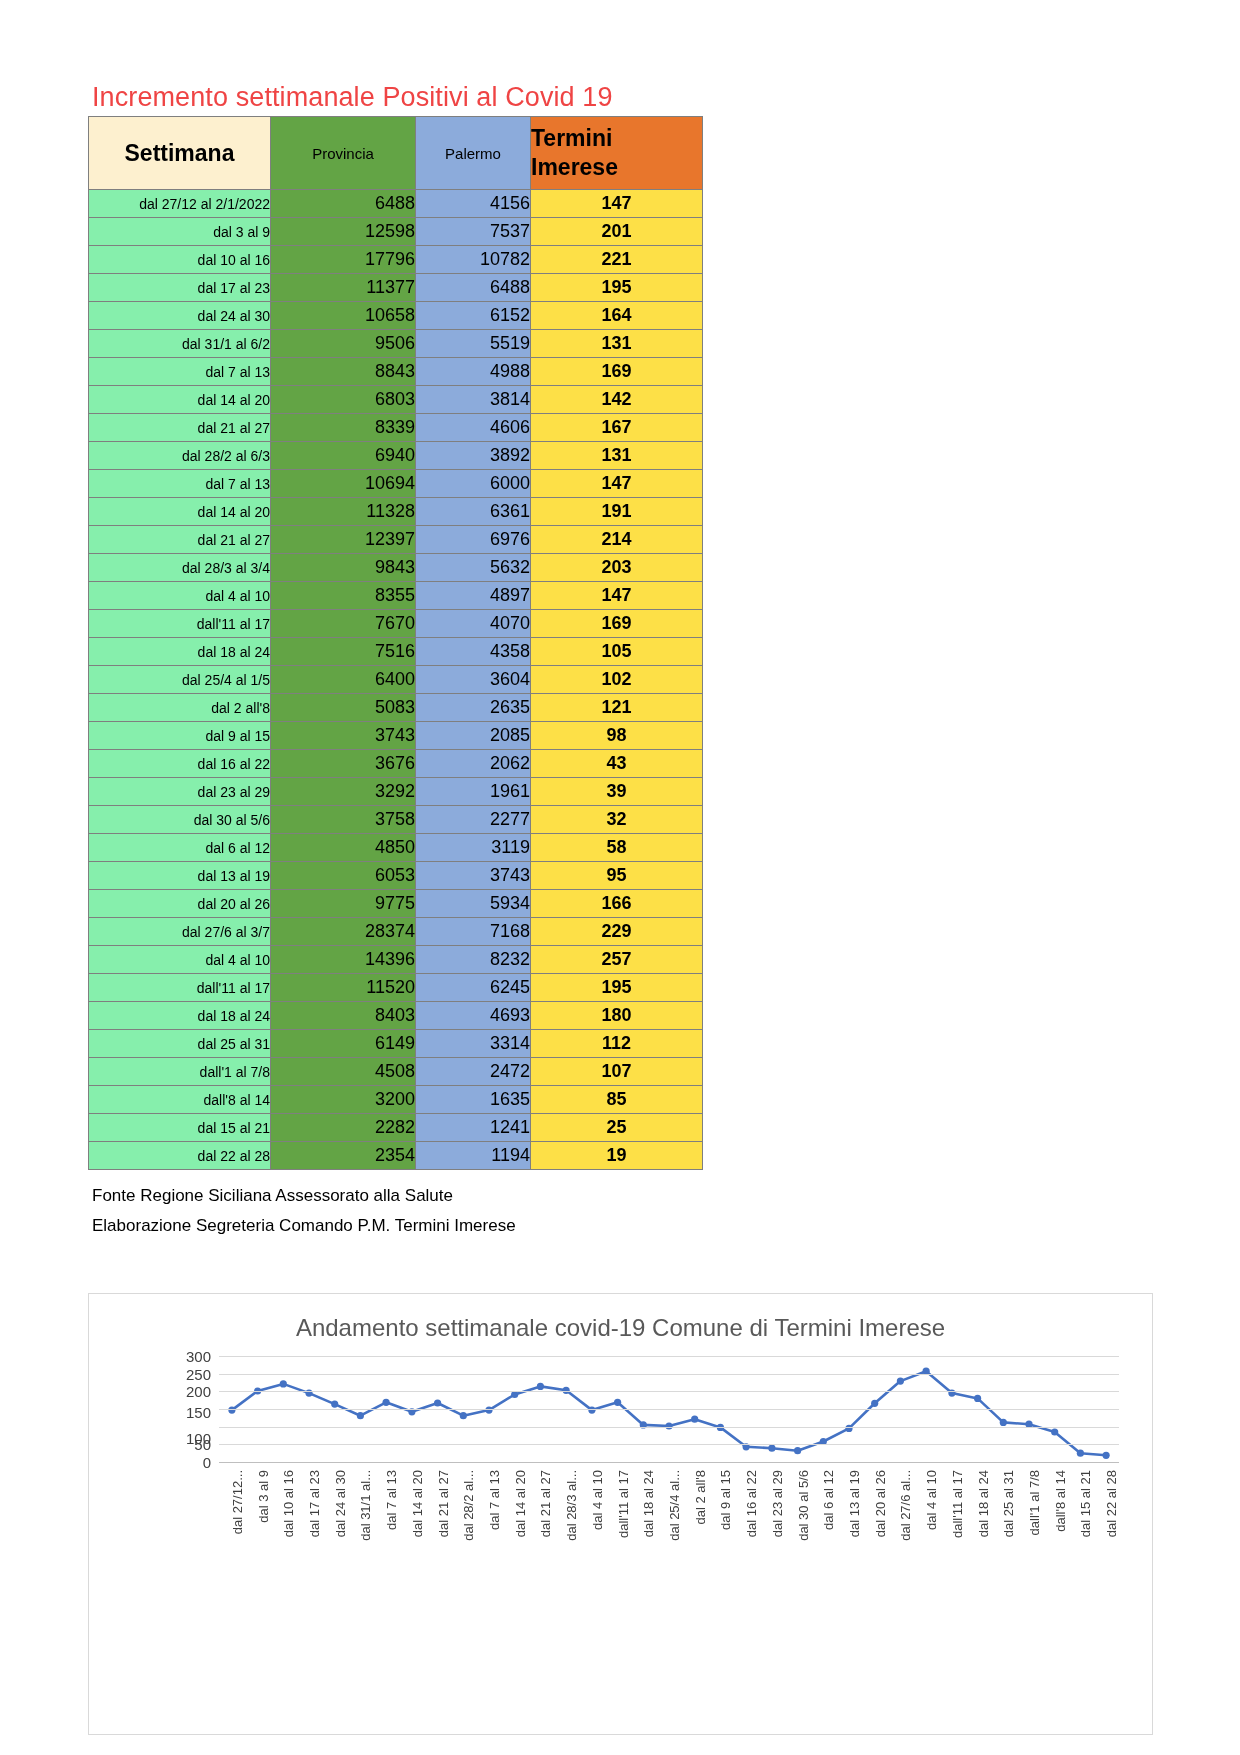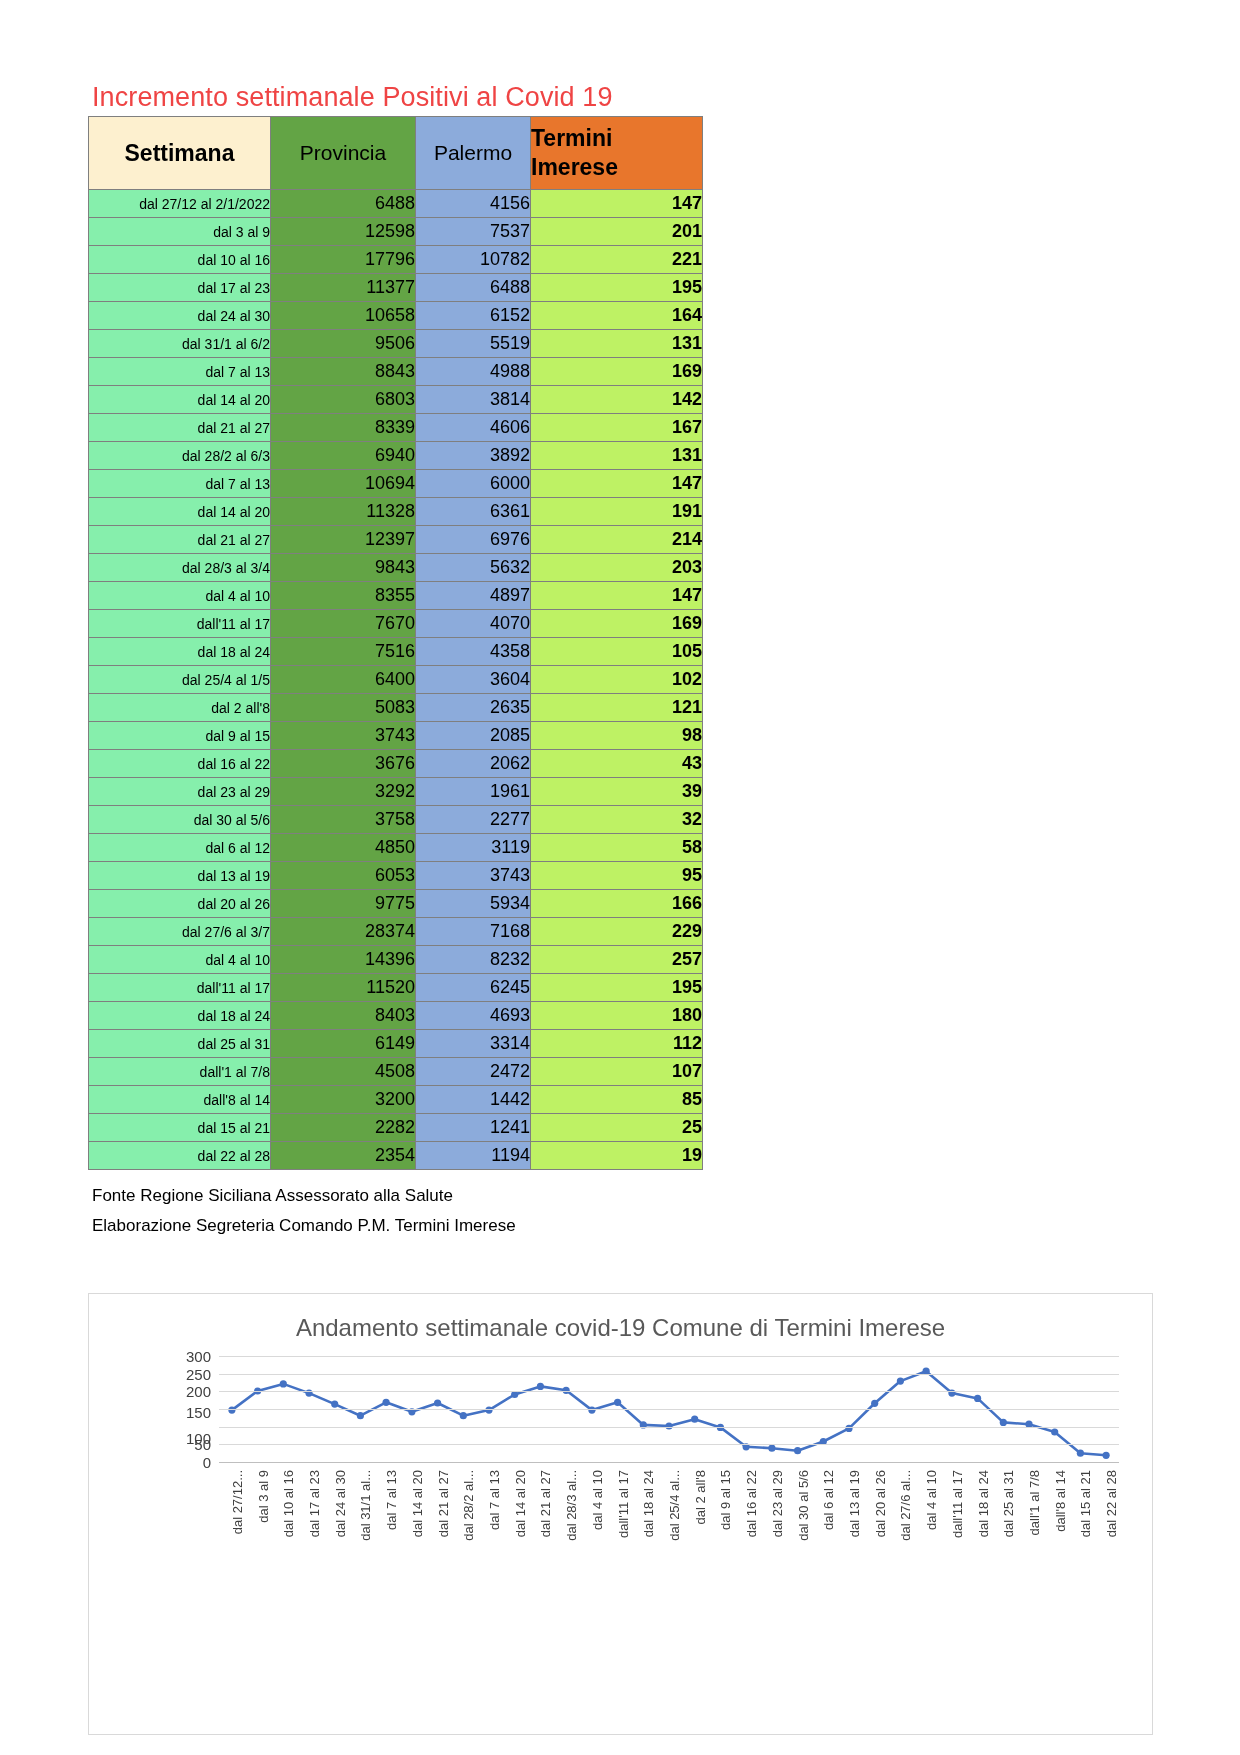--- a/index.html
+++ b/index.html
@@ -8,31 +8,31 @@
 
   .title{position:absolute;left:92px;top:82px;font-size:27px;color:#ef4444;letter-spacing:.1px;}
 
   table.grid{position:absolute;left:88px;top:116px;border-collapse:collapse;table-layout:fixed;padding-left:35px;}
   table.grid td,table.grid th{border:1px solid #7f7f7f;padding:0;}
   col.c-week{width:182px}
   col.c-prov{width:145px}
   col.c-pal{width:115px}
   col.c-ter{width:172px}
 
-  thead th{height:72px;font-weight:normal;font-size:21px;vertical-align:middle;}
+  thead th{height:72px;font-weight:normal;font-size:15px;vertical-align:middle;}
   th.h-week{background:#fdf0cf;font-weight:bold;font-size:23px;text-align:center;}
   th.h-prov{background:#63a445;text-align:center;}
   th.h-pal{background:#8cabdb;text-align:center;margin-top:8px;}
   th.h-ter{background:#e8762c;text-align:left;font-weight:bold;font-size:23px;padding-left:14px;line-height:1.28;}
 
   tbody tr{height:28px;}
   td.week{background:#86efac;text-align:right;font-size:14px;}
   td.prov{background:#63a445;text-align:right;font-size:18px;padding-right:9px;}
   td.pal{background:#8cabdb;text-align:right;font-size:18px;padding-right:9px;}
-  td.ter{background:#bef264;text-align:right;font-size:18px;font-weight:bold;padding-right:9px;}
+  td.ter{background:#fde047;text-align:center;font-size:18px;font-weight:bold;padding-right:9px;}
 
   .note{position:absolute;left:92px;font-size:17px;color:#000;}
   .note1{top:1186px}
   .note2{top:1216px}
 
   .chartbox{position:absolute;left:88px;top:1250px;width:1063px;height:440px;border:1px solid #d9d9d9;background:#fff;margin-top:43px;}
   .chart-title{position:absolute;top:20px;left:0;width:100%;text-align:center;font-size:24px;color:#595959;}
   .plot{position:absolute;left:130px;top:62px;width:900px;height:106px;}
   .ylabels{position:absolute;left:40px;top:56px;width:82px;height:118px;font-size:15px;color:#404040;}
   .ylabels span{position:absolute;right:0;transform:translateY(-50%);}
@@ -257,21 +257,21 @@
         </tr>
         <tr>
           <td class="week">dall'1 al 7/8</td>
           <td class="prov">4508</td>
           <td class="pal">2472</td>
           <td class="ter">107</td>
         </tr>
         <tr>
           <td class="week">dall'8 al 14</td>
           <td class="prov">3200</td>
-          <td class="pal">1442</td>
+          <td class="pal">1635</td>
           <td class="ter">85</td>
         </tr>
         <tr>
           <td class="week">dal 15 al 21</td>
           <td class="prov">2282</td>
           <td class="pal">1241</td>
           <td class="ter">25</td>
         </tr>
         <tr>
           <td class="week">dal 22 al 28</td>

